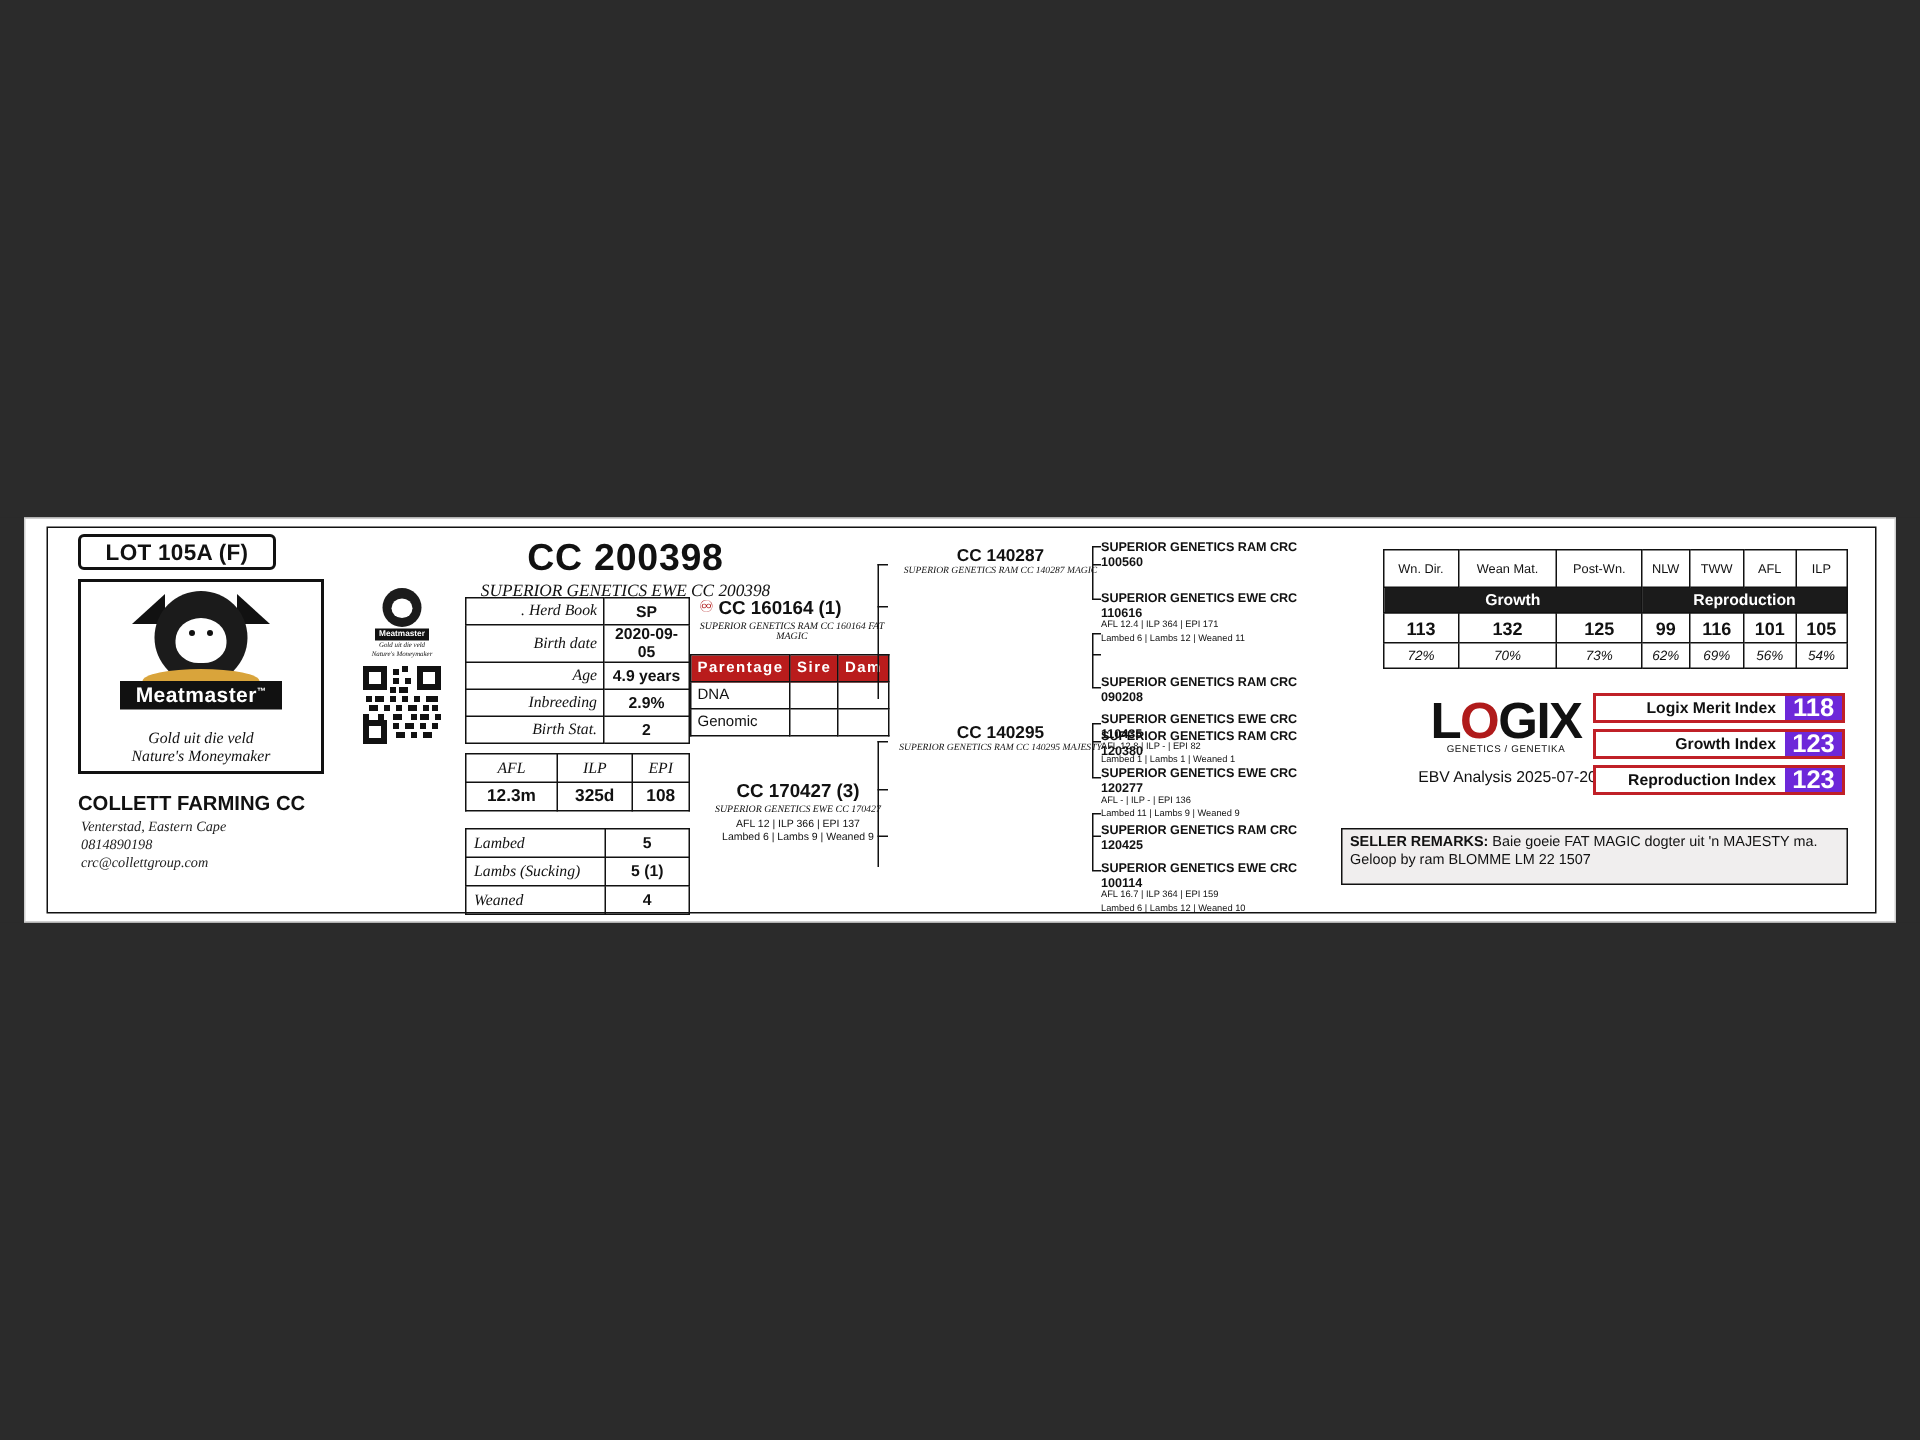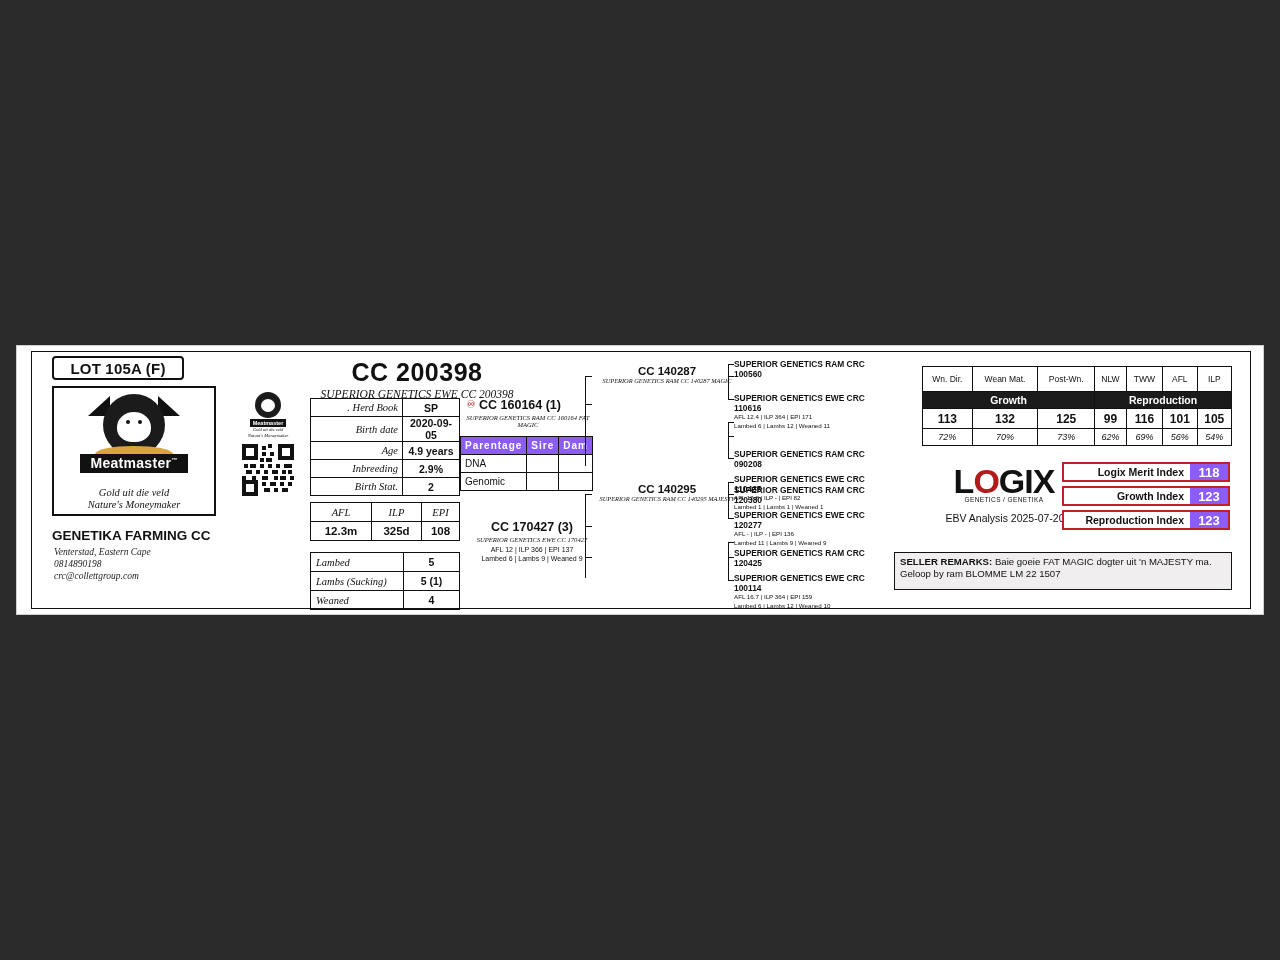--- a/index.html
+++ b/index.html
@@ -145,21 +145,21 @@
   .dam-l1, .dam-l2 {
     position:absolute; width:148px; left:426px; text-align:center; font-size:7px; color:#111;
   }
   .dam-l1 { top:194px; } .dam-l2 { top:203px; }
 
   .parentage {
     position:absolute; left:428px; top:84px; width:124px; border-collapse:collapse;
   }
   .parentage td { border:1px solid #111; font-size:10px; height:18px; padding:0 4px; color:#111; }
   .parentage tr.hd td {
-    background:#8b5cf6; color:#fff; font-weight:bold; text-align:center; letter-spacing:1px;margin-left:11px;
+    background:#b91c1c; color:#fff; font-weight:bold; text-align:center; letter-spacing:1px;margin-left:11px;
   }
 
   
   .ped2 { position:absolute; left:560px; top:0; width:150px; height:258px; }
   .ped3 { position:absolute; left:702px; top:0; width:160px; height:258px; }
 
   .pnode { position:absolute; width:150px; text-align:center; }
   .pnode .id { font-size:11.5px; font-weight:bold; color:#111; }
   .pnode .sub { font-family:"Liberation Serif", serif; font-style:italic; font-size:6.4px; color:#111; }
   .pnode .ln { font-size:6.8px; color:#111; line-height:9px; }
@@ -198,21 +198,21 @@
 
   .index-row {
     position:absolute; width:168px; height:20px; border:2px solid #c02027;
     display:flex; align-items:stretch;
   }
   .index-row .lbl {
     flex:1; display:flex; align-items:center; justify-content:flex-end;
     font-size:10.5px; font-weight:bold; color:#111; padding-right:6px; background:#fff;
   }
   .index-row .num {
-    width:38px; background:#8b5cf6; color:#fff; font-size:13px; font-weight:bold;
+    width:38px; background:#6d28d9; color:#fff; font-size:17px; font-weight:bold;
     display:flex; align-items:center; justify-content:center;
   }
   .remarks-panel {
     position:absolute; left:862px; top:200px; width:338px; height:38px;
     border:1px solid #111; background:#f0eeee; padding:3px 5px;
   }
   .remarks-panel .rtxt { font-size:9.6px; color:#111; line-height:12px; }
   .remarks-panel .rtxt b { font-weight:bold; }
 </style>
 </head>
@@ -238,21 +238,21 @@
             <div class="eye l"></div>
             <div class="eye r"></div>
           </div>
       <div class="sun"></div>
     </div>
     <div class="logo-word"><span>Meatmaster</span><sup>™</sup></div>
     <div class="logo-tag1">Gold uit die veld</div>
     <div class="logo-tag2">Nature's Moneymaker</div>
   </div>
 
-  <div class="breeder-name">GENETIKA FARMING CC</div>
+  <div class="breeder-name">COLLETT FARMING CC</div>
   <div class="breeder-lines">
     <div>Venterstad, Eastern Cape</div>
     <div>0814890198</div>
     <div>crc@collettgroup.com</div>
   </div>
 
   <div class="stamp">
     <div class="mini-circ">
           <div class="mini-face"></div>
         </div>

